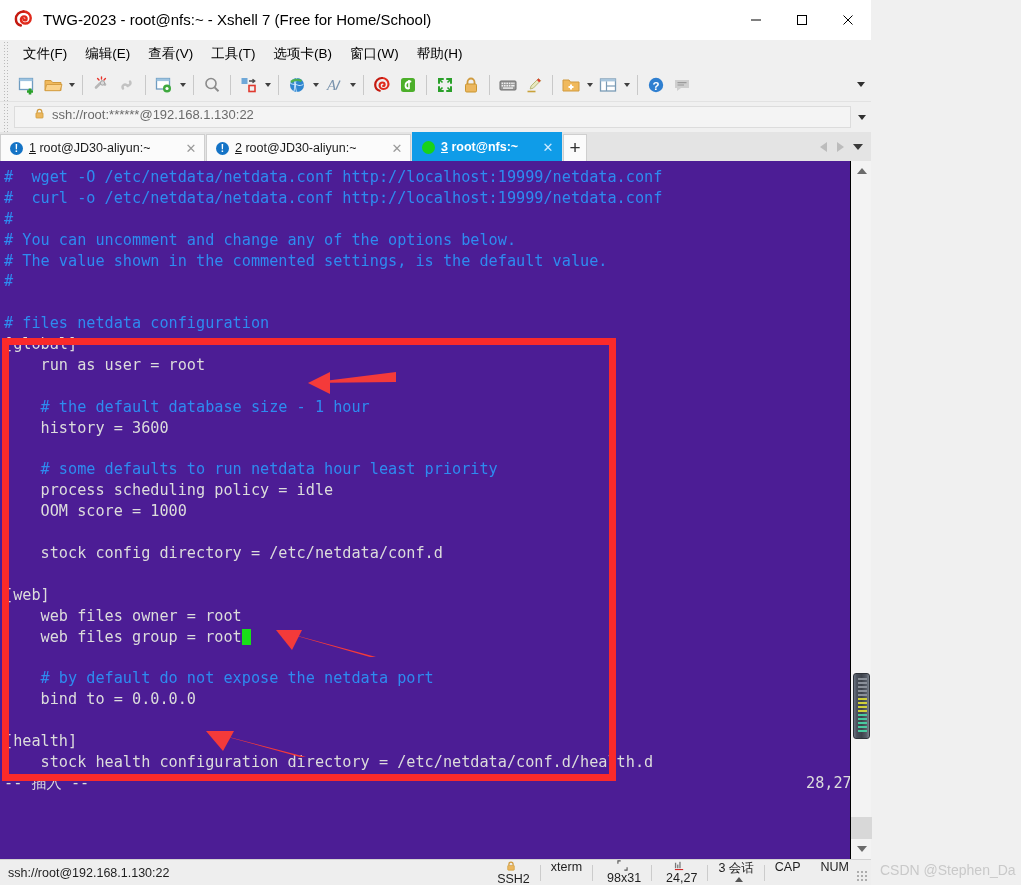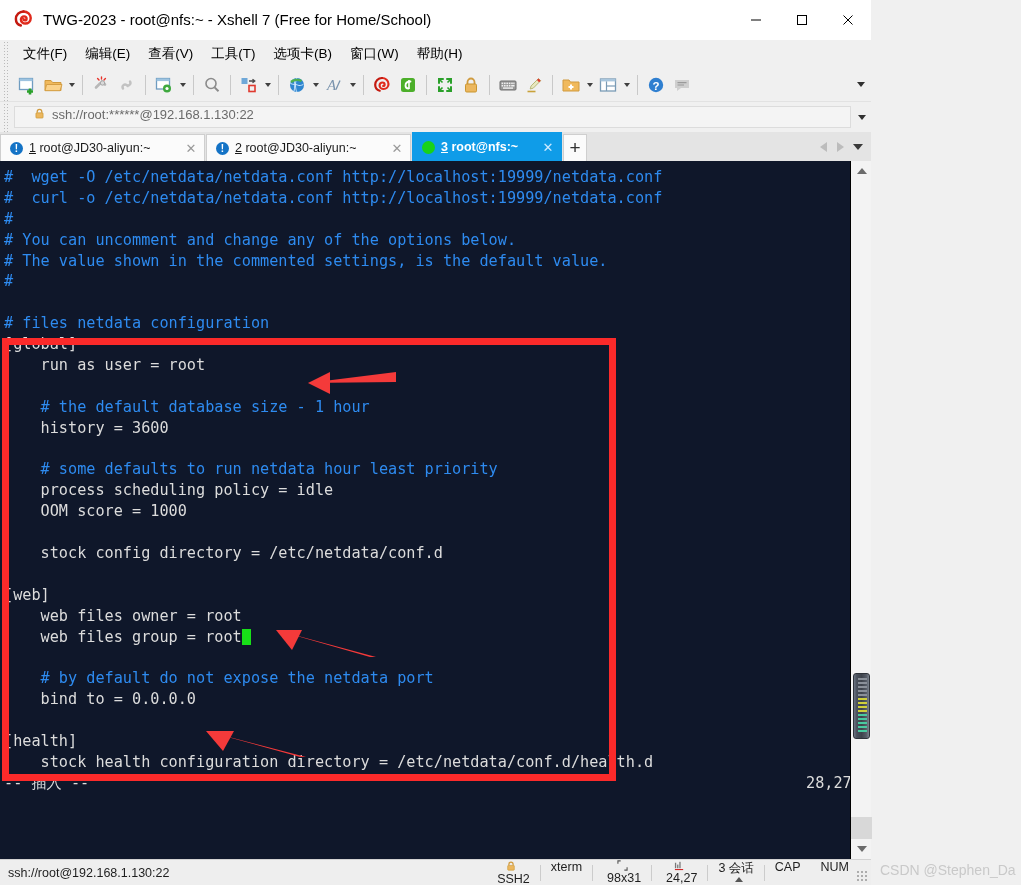--- a/index.html
+++ b/index.html
@@ -64,21 +64,21 @@
   .tab-add { width:24px; height:27px; display:flex; align-items:center; justify-content:center; font-size:19px; color:#333; background:#fbfbfb; border:1px solid #cfcfcf; border-bottom:none; }
   .tabnav { margin-left:auto; display:flex; align-items:center; height:29px; padding-right:4px;}
   .tabnav-btn { width:17px; height:27px; display:flex; align-items:center; justify-content:center;}
   .tri-l { width:0;height:0;border-top:5px solid transparent;border-bottom:5px solid transparent;border-right:7px solid #bcbcbc;}
   .tri-r { width:0;height:0;border-top:5px solid transparent;border-bottom:5px solid transparent;border-left:7px solid #bcbcbc;}
   .tabnav-caret { width:18px;height:27px;display:flex;align-items:center;justify-content:center;}
   .tabnav-caret:after { content:""; border-left:5px solid transparent; border-right:5px solid transparent; border-top:6px solid #3a3a3a;}
 
   
   .term-wrap { flex:1 1 auto; display:flex; background:#000; position:relative; min-height:0;}
-  .term { flex:1 1 auto; background:#0f172a; position:relative; overflow:hidden;
+  .term { flex:1 1 auto; background:#4c1d95; position:relative; overflow:hidden;
           font-family:"DejaVu Sans Mono","Liberation Mono",monospace;
           font-size:15.2px; line-height:20.9px; padding:6px 0 17px 4px; color:#d8d8d8;}
   .tline { white-space:pre; height:20.9px; }
   .c-comment { color:#2e8bf0; }
   .c-text { color:#dcdcdc; }
   .cursor { display:inline-block; width:9px; height:16px; background:#18e018; vertical-align:-3px;}
   .statusline { white-space:pre; height:20.9px; color:#dcdcdc; position:relative;}
   .sl-pos { position:absolute; left:802px; top:0; }
   .sl-end { position:absolute; left:955px; top:0; font-family:"DejaVu Sans",sans-serif; font-size:14px;}
 

